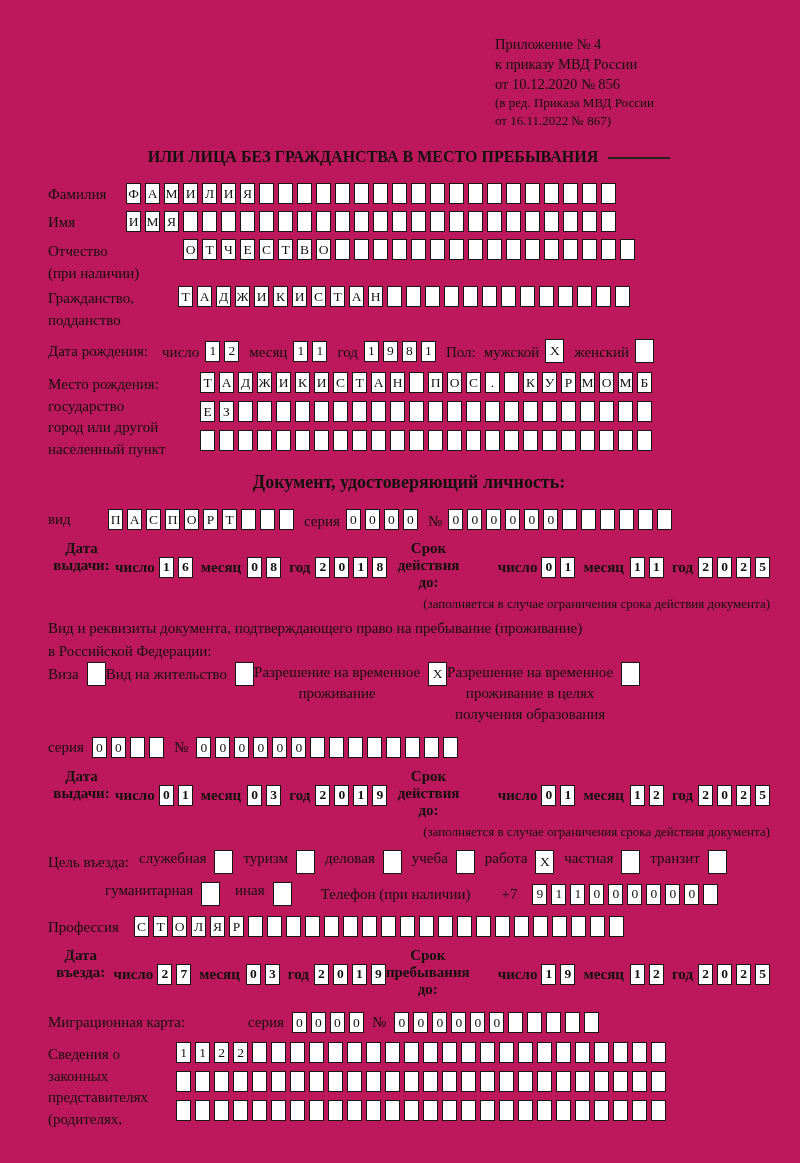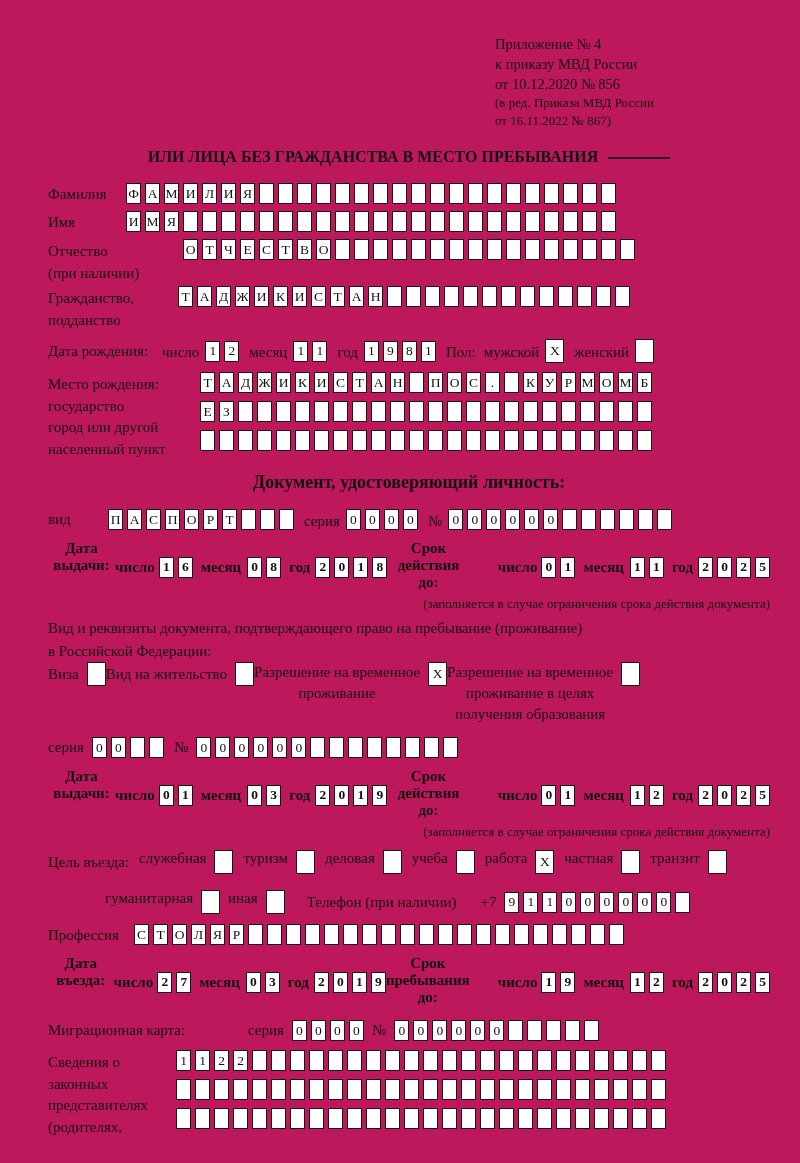--- a/index.html
+++ b/index.html
@@ -557,21 +557,21 @@
         </span>
       </span>
     <span class="opt">
         <span>транзит</span>
         <span class="boxes cbrow">
           <span class="box"></span>
         </span>
       </span>
   </div>
 
-  <div class="inline indent57" style="margin-top:16px; gap:8px">
+  <div class="inline indent57" style="margin-top:8px; gap:15px">
     <span class="opt">
         <span>гуманитарная</span>
         <span class="boxes cbrow">
           <span class="box"></span>
         </span>
       </span>
     <span class="opt">
         <span>иная</span>
         <span class="boxes cbrow">
           <span class="box"></span>

